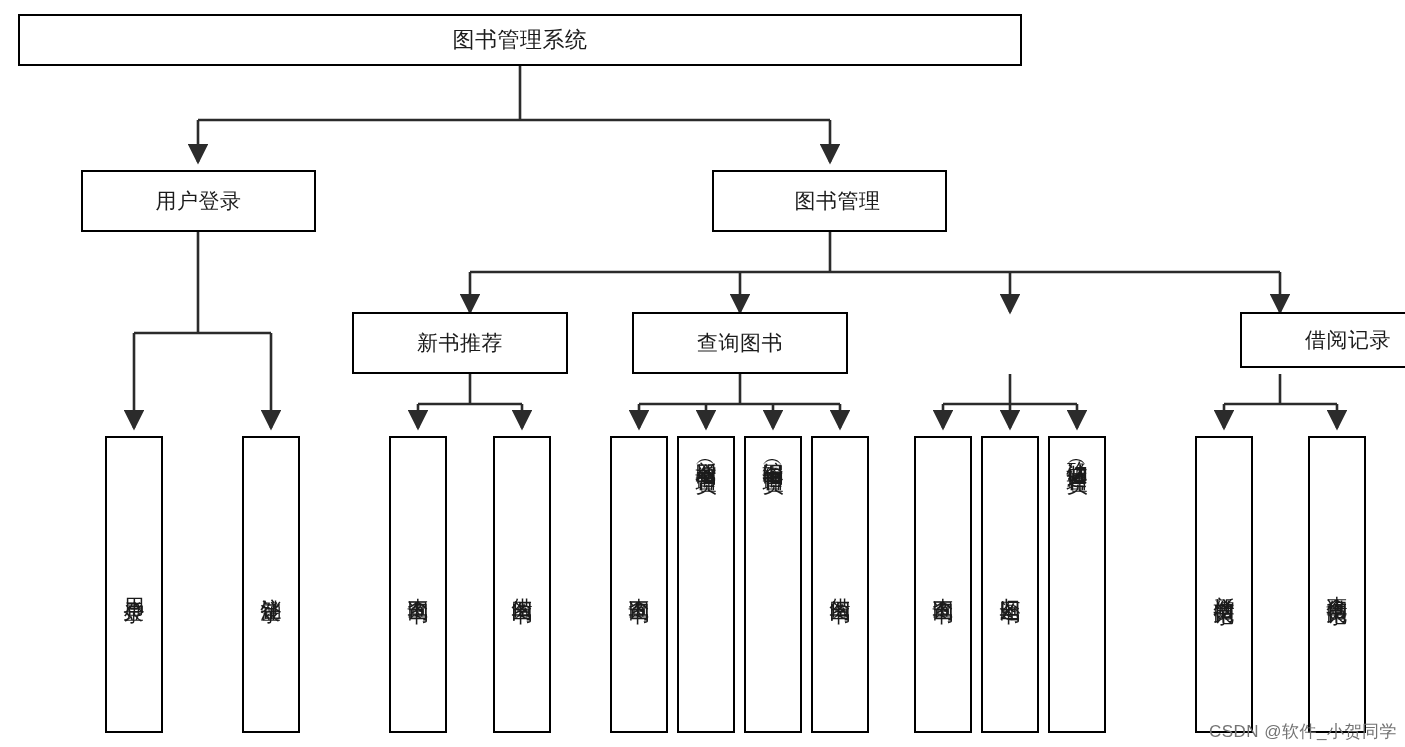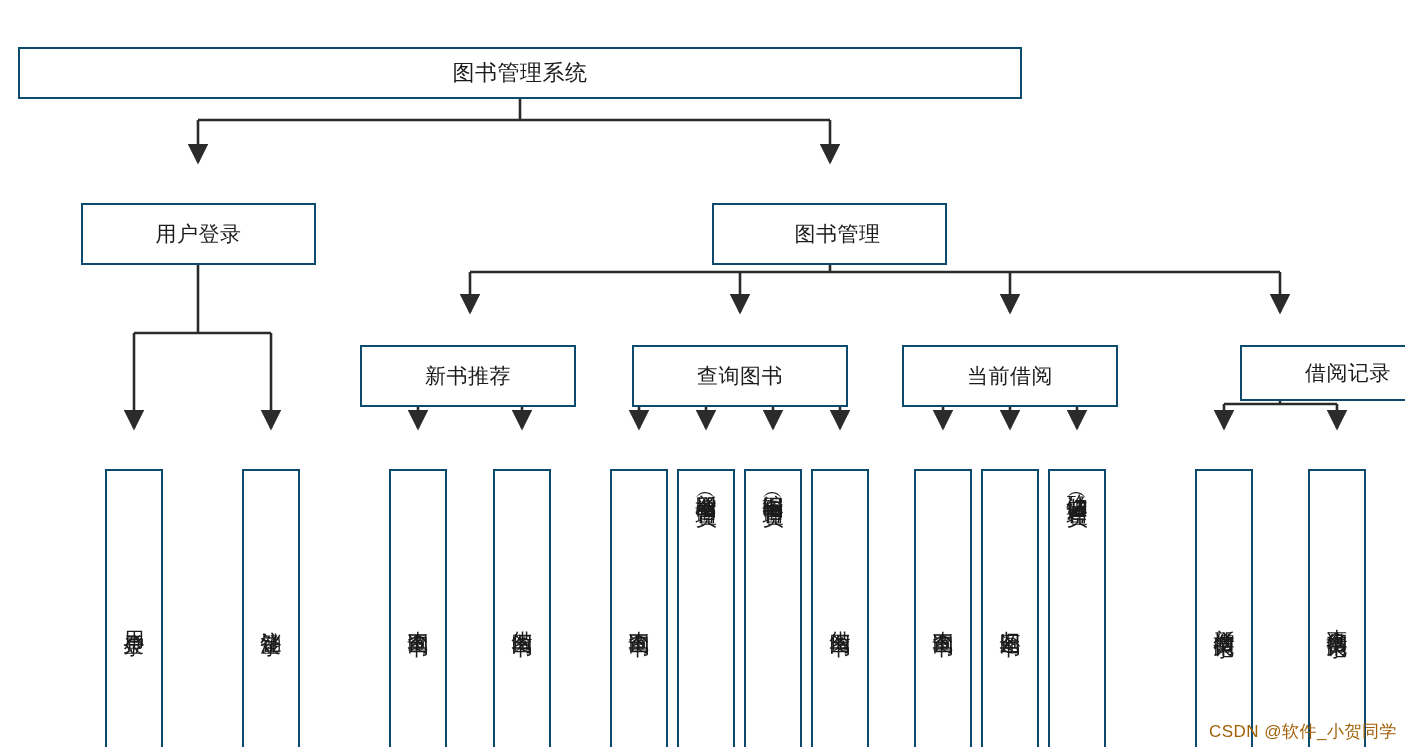--- a/index.html
+++ b/index.html
@@ -21,26 +21,25 @@
     position: absolute;
     left: 0;
     top: 0;
     width: 1405px;
     height: 747px;
   }
   .node {
     position: absolute;
     box-sizing: border-box;
     background: #ffffff;
-    border: 2px solid #0c4a6e;
+    border: 2px solid #000000;
     display: flex;
     align-items: center;
     justify-content: center;
     color: #1b1b1b;
-    margin-top: 33px;
   }
   .node-label {
     display: block;
     text-align: center;
     line-height: 1.18;
     letter-spacing: 0.5px;
     white-space: nowrap;
   }
   .node.horiz .node-label {
     font-size: 21px;
@@ -62,21 +61,21 @@
   }
   .node.leaf.centered {
     align-items: center;
     padding-top: 0;
   }
   #watermark {
     position: absolute;
     right: 8px;
     bottom: 4px;
     font-size: 17px;
-    color: #a16207;
+    color: #737373;
     letter-spacing: 0.5px;
     white-space: nowrap;
     pointer-events: none;
   }
 </style>
 </head>
 <body>
 
 <div id="canvas">
 
@@ -134,28 +133,25 @@
     <span class="node-label">图书管理系统</span>
   </div>
 
   <div class="node horiz" style="left:81px; top:170px; width:235px; height:62px;">
     <span class="node-label">用户登录</span>
   </div>
   <div class="node horiz" style="left:712px; top:170px; width:235px; height:62px;padding-left:16px;">
     <span class="node-label">图书管理</span>
   </div>
 
-  <div class="node horiz" style="left:360px; top:312px; width:216px; height:62px;">
+  <div class="node horiz" style="left:352px; top:312px; width:216px; height:62px;">
     <span class="node-label">新书推荐</span>
   </div>
   <div class="node horiz" style="left:632px; top:312px; width:216px; height:62px;">
     <span class="node-label">查询图书</span>
-  </div>
-  <div class="node horiz" style="left:902px; top:312px; width:216px; height:62px;">
-    <span class="node-label">当前借阅</span>
   </div>
   <div class="node horiz" style="left:1240px; top:312px; width:216px; height:56px;">
     <span class="node-label">借阅记录</span>
   </div>
 
   <div class="node leaf centered" style="left:105px; top:436px; width:58px; height:297px;">
     <span class="node-label">用户登录</span>
   </div>
   <div class="node leaf centered" style="left:242px; top:436px; width:58px; height:297px;">
     <span class="node-label">注销登录</span>

